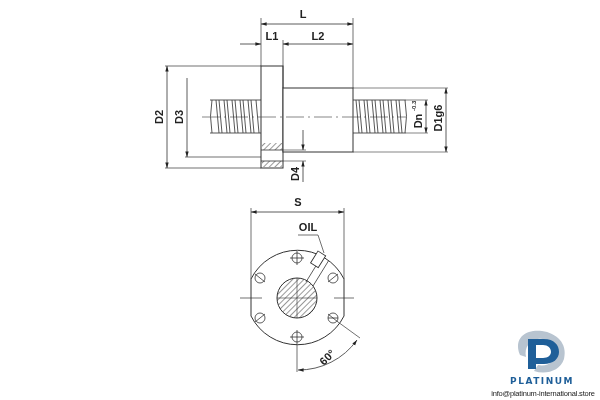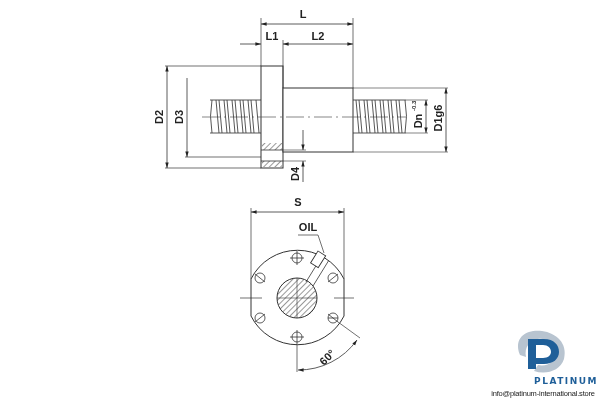--- a/index.html
+++ b/index.html
@@ -1,21 +1,21 @@
 <!DOCTYPE html>
 <html><head>
   <meta charset="utf-8">
   <style>
     html, body { margin: 0; padding: 0; background: #ffffff; }
     body { width: 600px; height: 400px; position: relative; overflow: hidden; font-family: "Liberation Sans", sans-serif; }
     #drawing { position: absolute; left: 0; top: 0; width: 600px; height: 400px; }
     .dim-label { font-family: "Liberation Sans", sans-serif; font-weight: bold; font-size: 11px; fill: #222222; }
     .dim-label-sm { font-family: "Liberation Sans", sans-serif; font-weight: bold; font-size: 6px; fill: #222222; }
     .logo { position: absolute; left: 486px; top: 325px; width: 112px; height: 75px; }
-    .logo-text { position: absolute; left: 0; width: 112px; text-align: right; color: #1f5f99; font-weight: bold; font-size: 9px; letter-spacing: 1.5px; top: 51px; font-family: "DejaVu Sans", sans-serif; }
+    .logo-text { position: absolute; left: 0; width: 112px; text-align: center; color: #1f5f99; font-weight: bold; font-size: 9px; letter-spacing: 1.5px; top: 51px; font-family: "DejaVu Sans", sans-serif; }
     .logo-email { position: absolute; left: -8px; width: 130px; text-align: center; color: #222; font-size: 7.5px; top: 64px; white-space: nowrap; font-family: "Liberation Sans", sans-serif; letter-spacing: -0.2px; }
   </style>
 </head>
 <body>
 
 <svg id="drawing" viewBox="0 0 600 400" xmlns="http://www.w3.org/2000/svg">
   <defs>
     <marker id="arr" viewBox="0 0 10 10" refX="10" refY="5" markerWidth="7" markerHeight="7" orient="auto-start-reverse">
       <path d="M0,2 L10,5 L0,8 z" fill="#222"></path>
     </marker>

